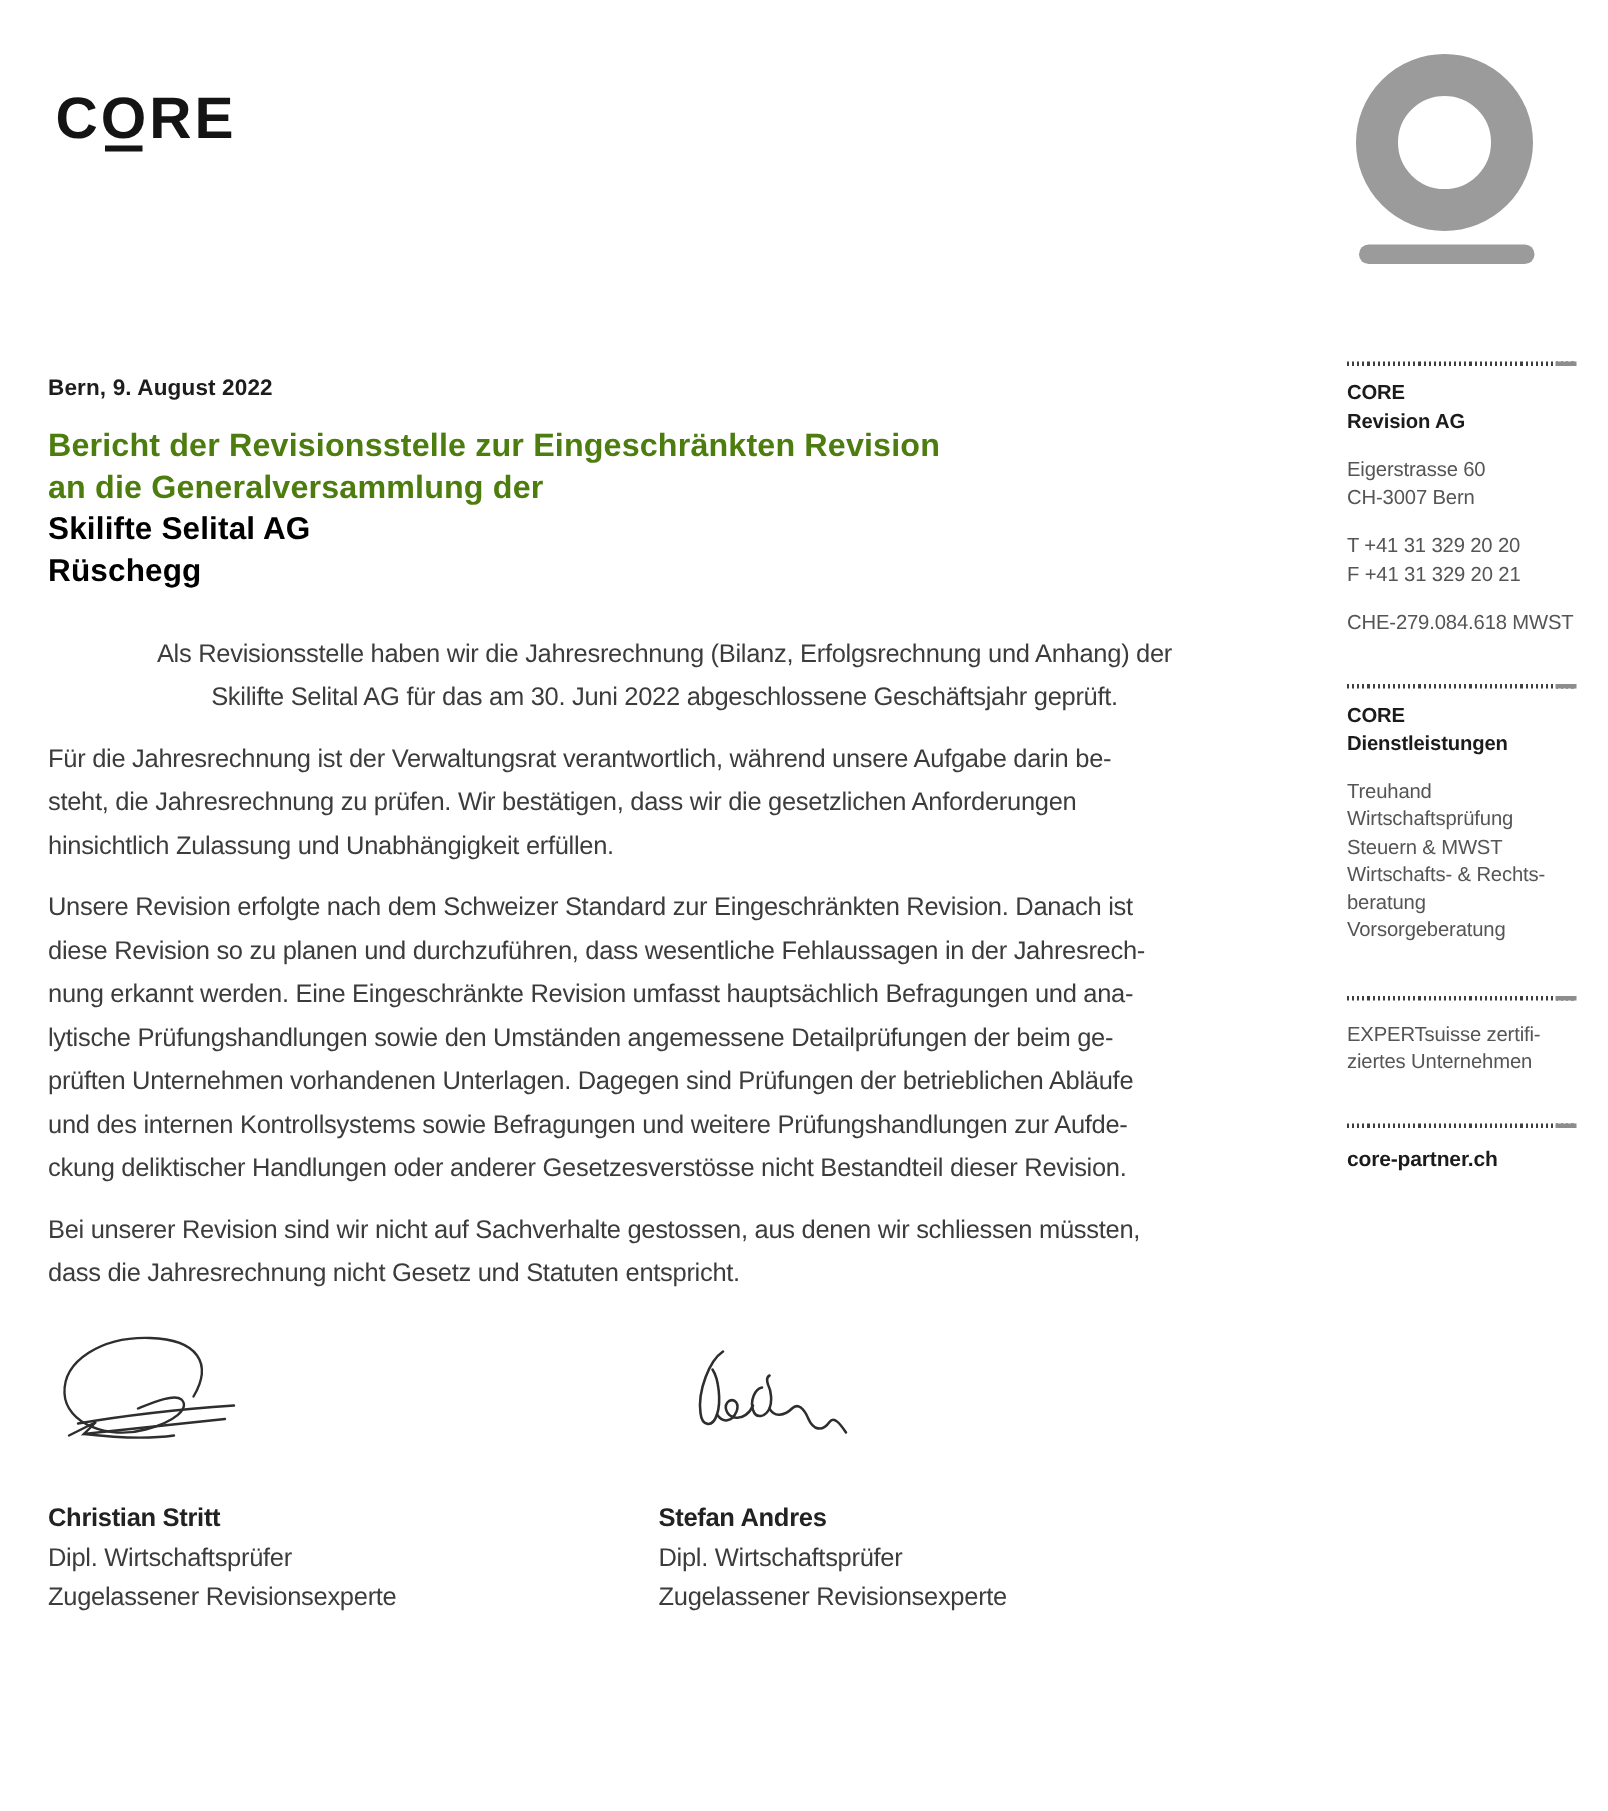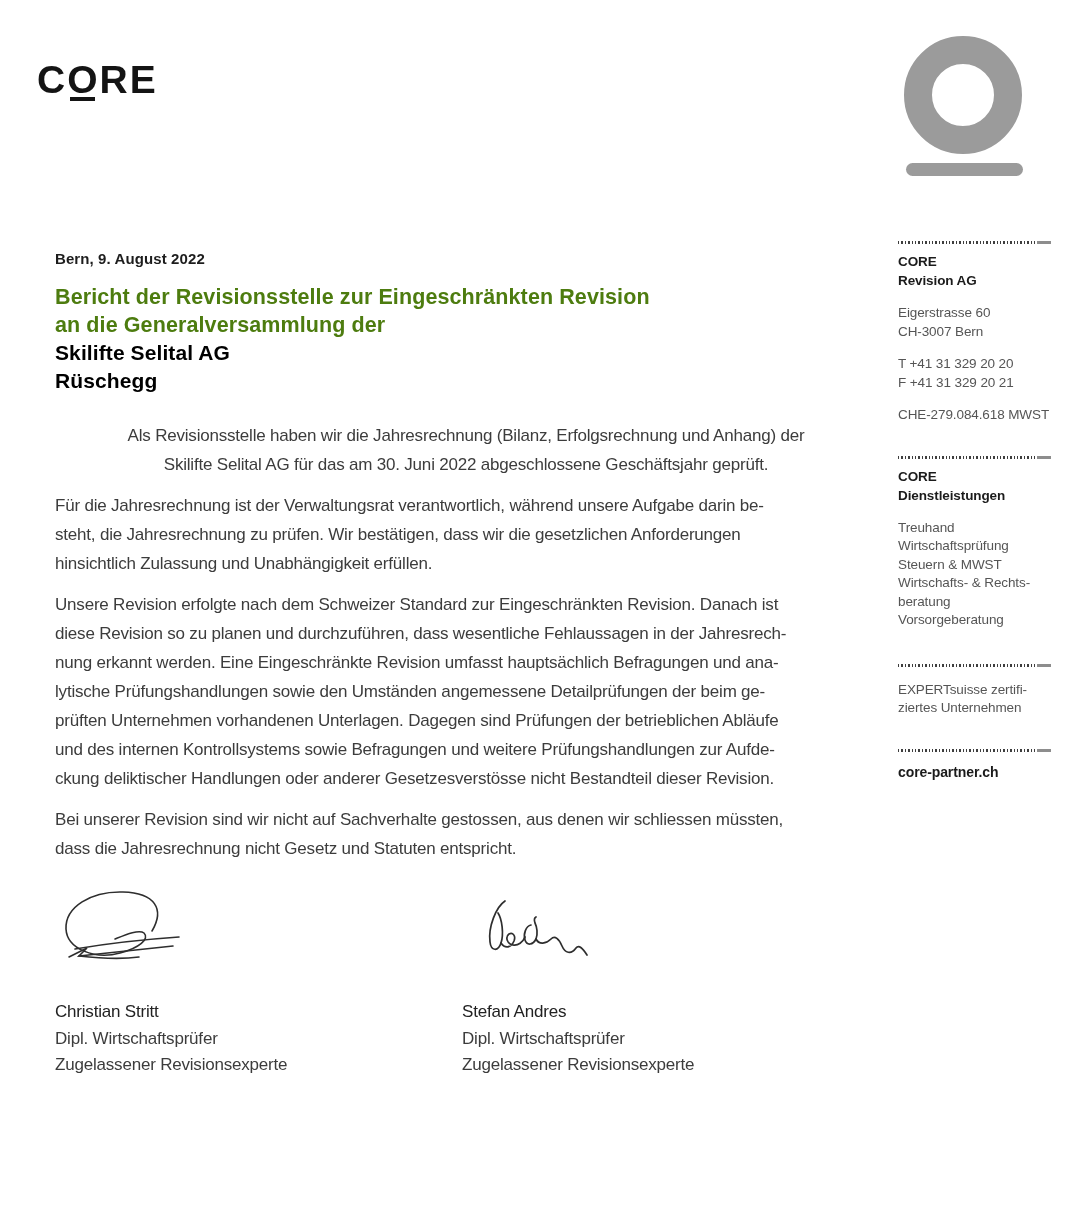--- a/index.html
+++ b/index.html
@@ -13,37 +13,37 @@
   .logo { position:absolute; left:37px; top:58px;
           font-size:39px; font-weight:800; letter-spacing:2px; color:#141414; }
   .logo .logo-o { position:relative; display:inline-block; }
   .logo .logo-o::after { content:""; position:absolute; left:3px; right:5px; bottom:1px;
           height:4px; background:#141414; }
 
   
   .ring-logo { position:absolute; left:898px; top:28px; }
 
   
-  .main { position:absolute; left:55px; top:250px; width:822px; color:#3a3a3a; }
+  .main { position:absolute; left:32px; top:250px; width:822px; color:#3a3a3a; }
   .date { font-size:15px; font-weight:700; color:#1d1d1d; letter-spacing:.1px; }
   .headline { margin-top:17px; font-size:21.5px; font-weight:700; line-height:27.5px;
               color:#4d7c0f; white-space:pre-line; letter-spacing:.1px; }
   .recipient { font-size:21px; font-weight:700; line-height:27.5px;
                color:#000000; white-space:pre-line; letter-spacing:.1px; }
   .para { margin-top:12px; font-size:17px; line-height:29px; color:#3c3c3c;
           white-space:pre-line; letter-spacing:-0.2px; }
   .para.first { margin-top:27px;text-align:center; }
 
   
   .sig-row { position:relative; height:118px; margin-top:18px; }
   .sig-left  { position:absolute; left:0;  top:6px; }
   .sig-right { position:absolute; left:420px; top:16px; }
   .signers { display:flex; }
   .signer { width:407px; font-size:17px; line-height:26.5px; letter-spacing:-0.2px; }
-  .signer .name { font-weight:400; color:#222; }
+  .signer .name { font-weight:700; color:#222; }
   .signer .roles { white-space:pre-line; color:#3c3c3c; }
 
   .enclosures { margin-top:28px; font-size:11px; line-height:27px; letter-spacing:-0.2px; }
   .enclosures .enc-title { font-weight:700; color:#222; }
   .enclosures .enc-item { color:#ec4899; }
 
   
   .sidebar { position:absolute; left:898px; top:241px; width:153px;
              font-size:13.5px; line-height:18.5px; color:#555; letter-spacing:-0.1px; }
   .sep { height:3px; margin:0;

